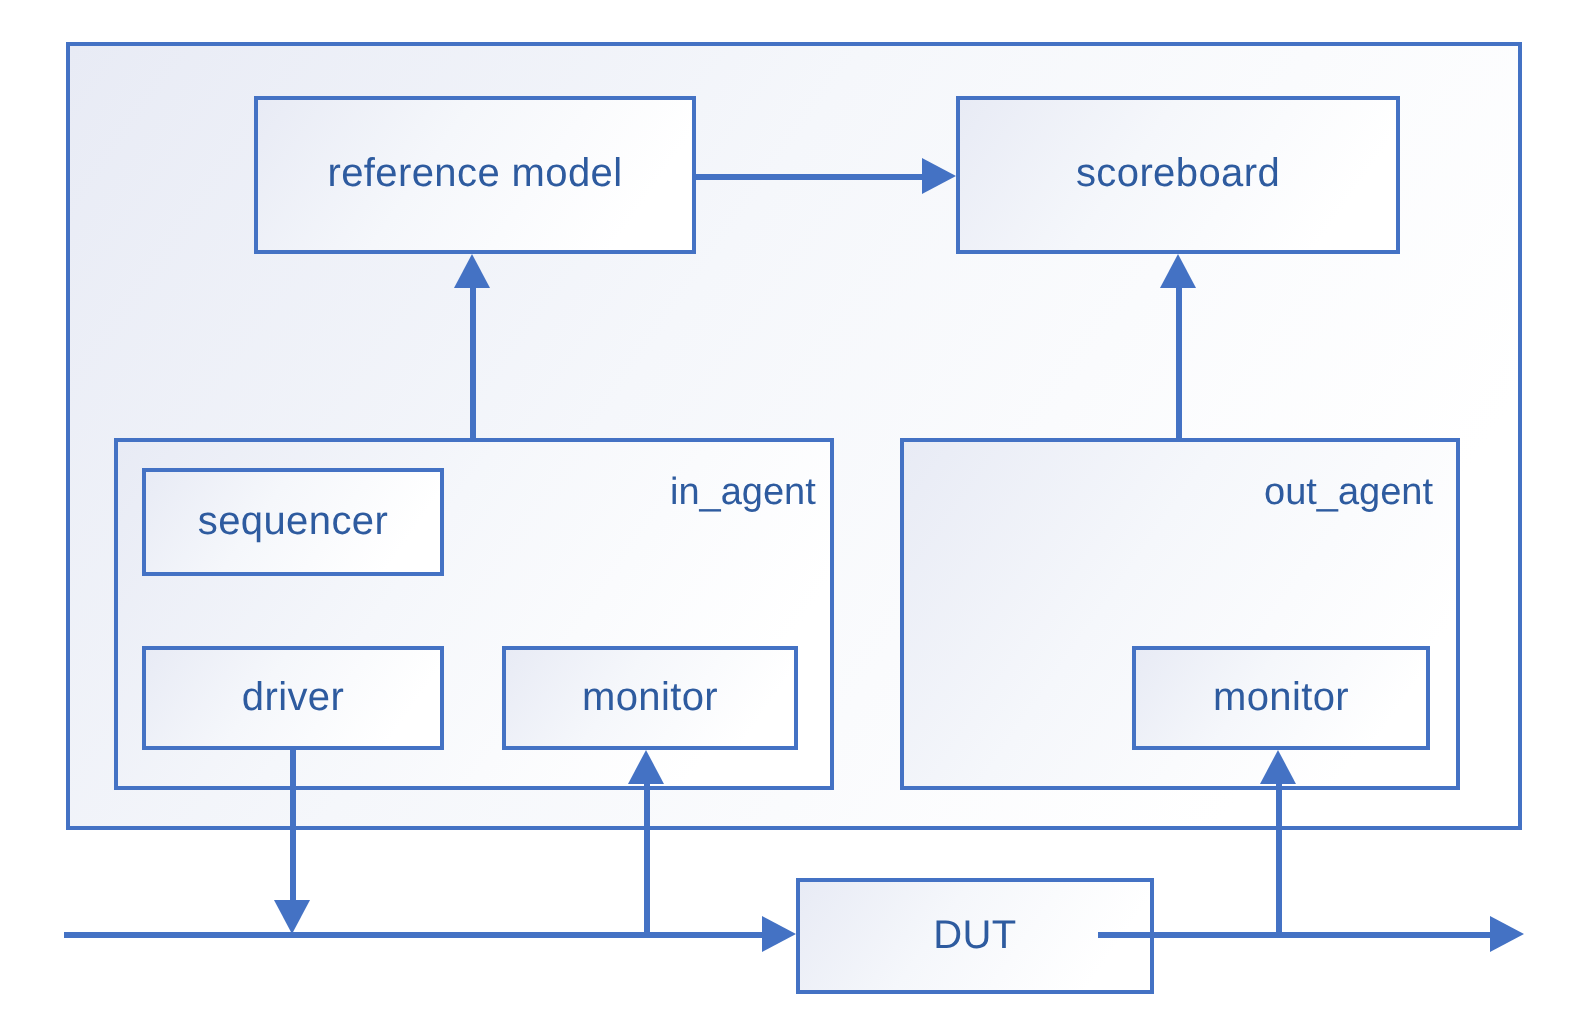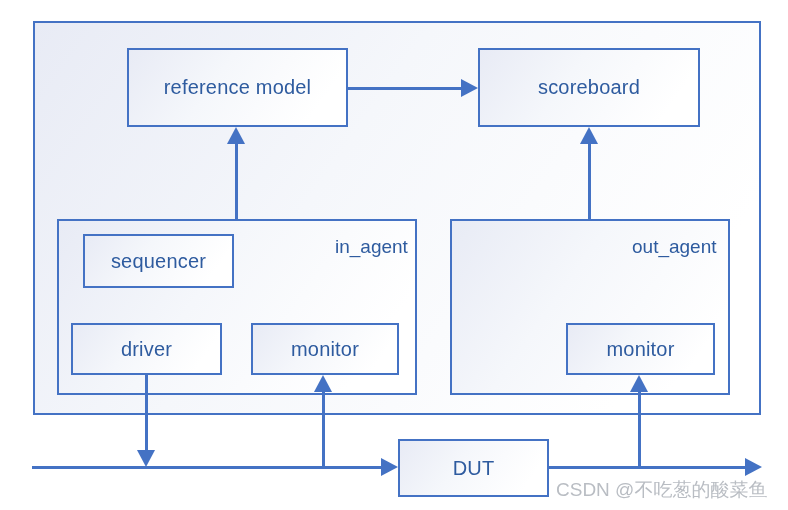--- a/index.html
+++ b/index.html
@@ -40,25 +40,25 @@
   }
 
   
   #outer-box{left:33px;top:21px;width:728px;height:394px;}
   #ref-box{left:127px;top:48px;width:221px;height:79px;}
   #sb-box{left:478px;top:48px;width:222px;height:79px;}
   #in-agent-box{left:57px;top:219px;width:360px;height:176px;}
   #out-agent-box{left:450px;top:219px;width:280px;height:176px;}
   #in-agent-lbl{top:236px;left:305px;margin-left:30px;}
   #out-agent-lbl{top:236px;left:612px;margin-left:20px;}
-  #sequencer-box{left:71px;top:234px;width:151px;height:54px;margin-left:12px;}
+  #sequencer-box{left:71px;top:234px;width:151px;height:54px;}
   #driver-box{left:71px;top:323px;width:151px;height:52px;}
   #monitor-in-box{left:251px;top:323px;width:148px;height:52px;}
   #monitor-out-box{left:566px;top:323px;width:149px;height:52px;}
-  #dut-box{left:398px;top:439px;width:151px;height:58px;}
+  #dut-box{left:398px;top:439px;width:179px;height:58px;}
 
   #c-ref-sb-shaft{left:348px;top:87px;width:114px;height:3px;}
   #c-ref-sb-head{left:461px;top:79px;}
   #c-in-ref-shaft{left:235px;top:141px;width:3px;height:78px;}
   #c-in-ref-head{left:227px;top:127px;}
   #c-out-sb-shaft{left:588px;top:141px;width:3px;height:78px;}
   #c-out-sb-head{left:580px;top:127px;}
   #c-driver-shaft{left:145px;top:375px;width:3px;height:76px;}
   #c-driver-head{left:137px;top:450px;}
   #c-monin-shaft{left:322px;top:390px;width:3px;height:77px;}
@@ -124,15 +124,14 @@
 
   <div class="shaft" id="c-monout-shaft"></div>
   <div class="tri up" id="c-monout-head"></div>
 
   <div class="shaft" id="c-bus-left"></div>
   <div class="tri right" id="c-bus-left-head"></div>
 
   <div class="shaft" id="c-bus-right"></div>
   <div class="tri right" id="c-bus-right-head"></div>
 
-  <span class="watermark">CSDN @不吃葱的酸菜鱼</span>
 
 </div>
 
 </body></html>

